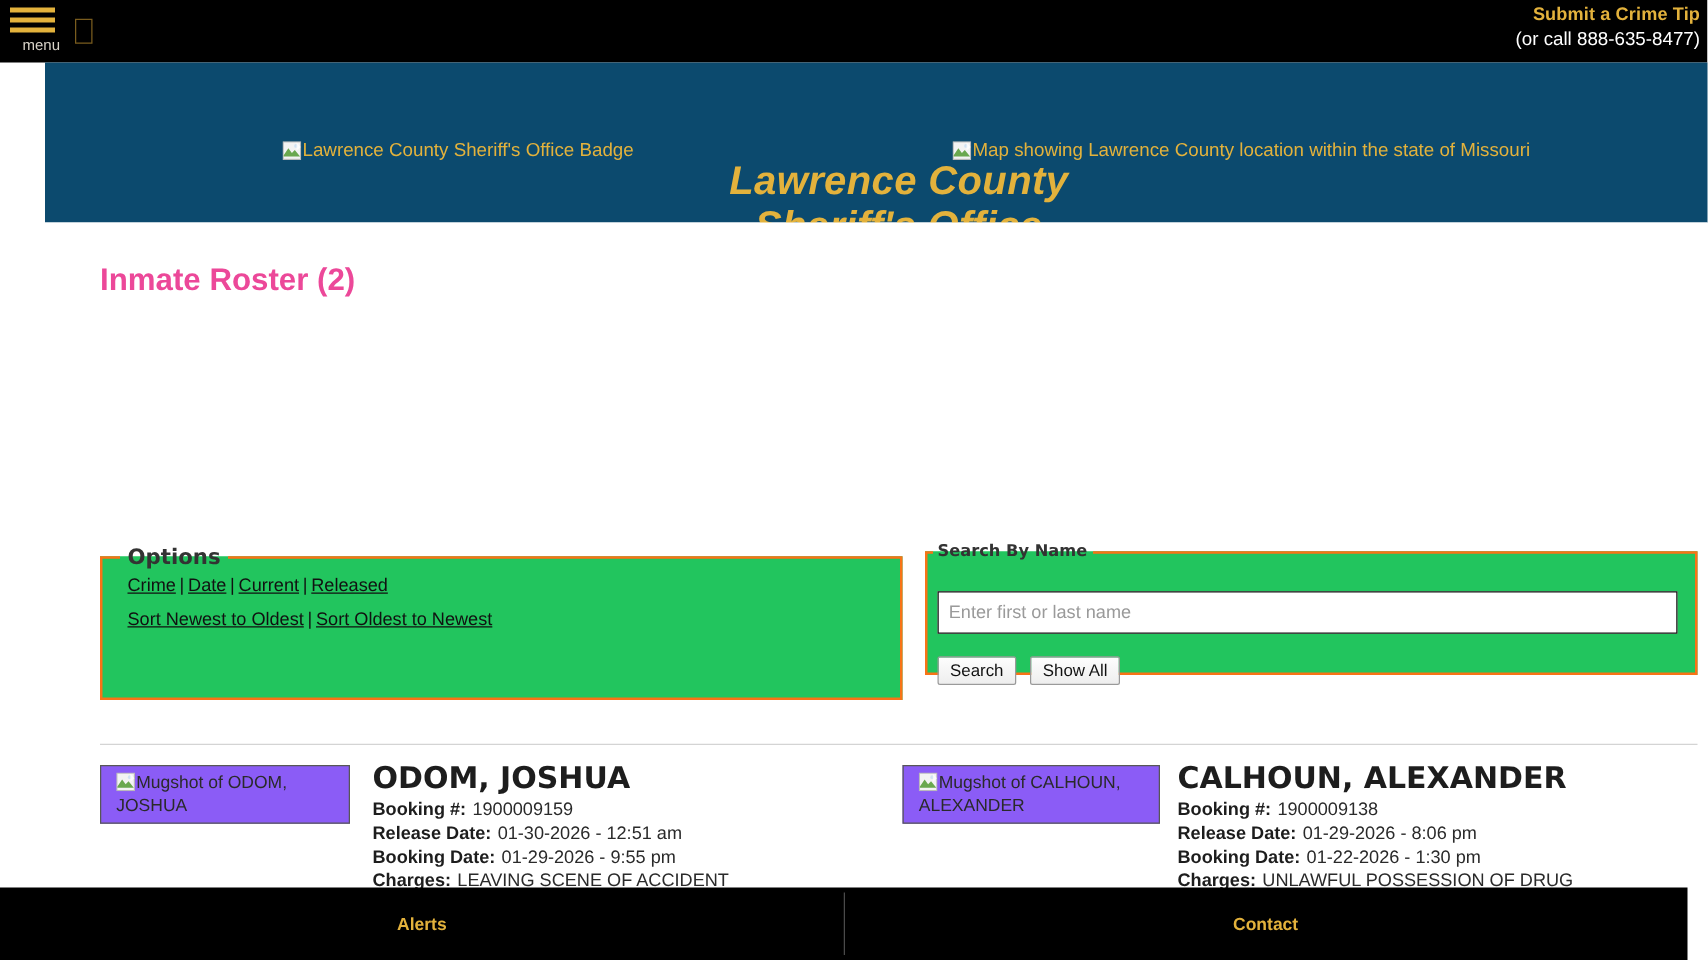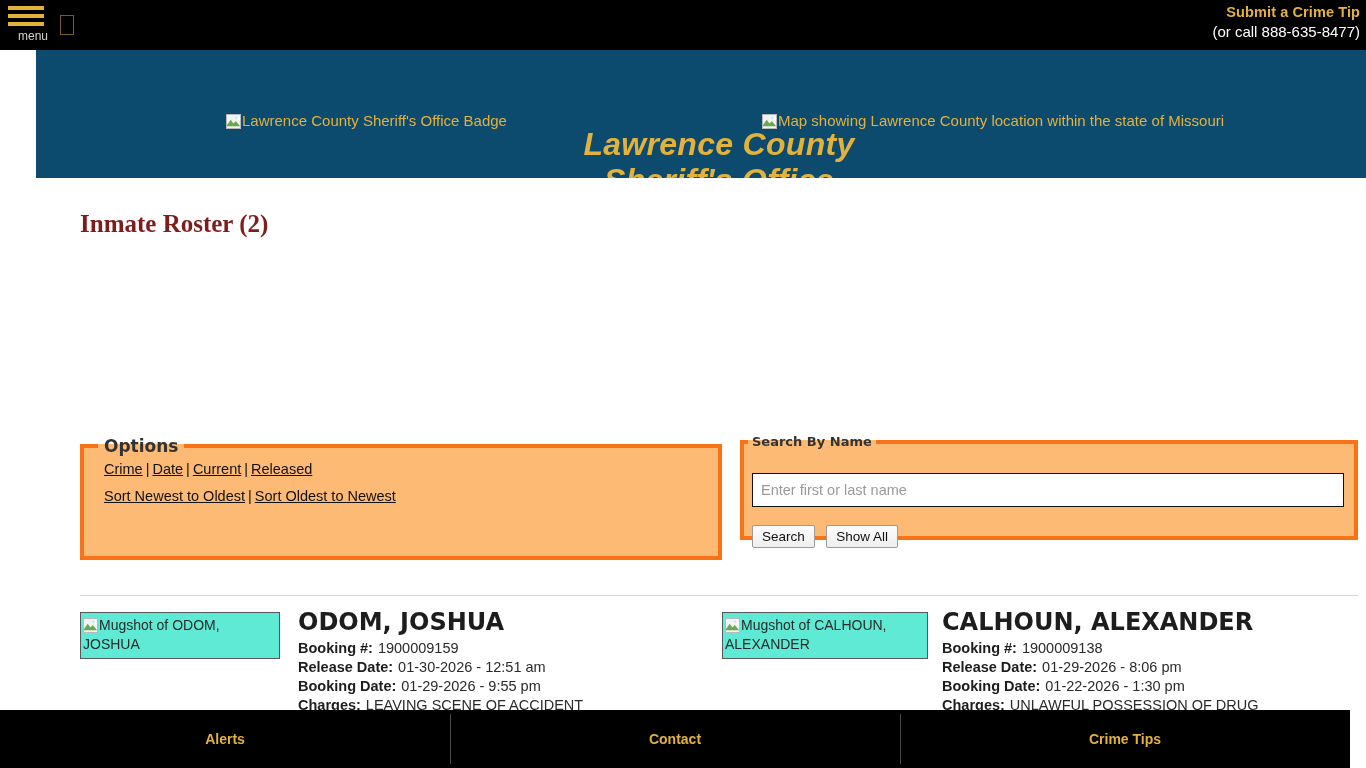--- a/index.html
+++ b/index.html
@@ -123,31 +123,31 @@
     position: relative;
     padding: 0;
     background: #ffffff;
     height: 460px;
   }
   .page-title {
     position: absolute;
     left: 80px; top: 32px;
     font-size: 25px;
     font-weight: bold;
-    color: #7f1d1d;
-    font-family: Liberation Serif, serif;
+    color: #ec4899;
+    font-family: Liberation Sans, sans-serif;
     margin: 0;
   }
 
   fieldset.panel {
     position: absolute;
-    border: 4px solid #f97316;
+    border: 2px solid #f97316;
     margin: 0;
     padding: 0;
-    background: #fdba74;
+    background: #22c55e;
   }
   fieldset.panel > legend {
     font-size: 17px;
     font-weight: bold;
     color: #333;
     padding: 0 6px;
     margin-left: 14px;
     font-family: "DejaVu Sans", sans-serif;
   }
   #options-panel {
@@ -226,25 +226,25 @@
   }
   #card-0 { left: 80px; width: 640px; }
   #card-1 { left: 722px; width: 640px; }
 
   .mug {
     position: absolute;
     left: 0; top: 4px;
     width: 200px;
     min-height: 26px;
     border: 1px solid #575757;
-    background: #5eead4;
+    background: #8b5cf6;
     font-size: 14px;
     color: #2a2a2a;
     line-height: 19px;
-    padding: 3px 2px 4px 2px;
+    padding: 3px 2px 4px 12px;
   }
   #card-1 .mug { width: 206px; }
 
   .card-body { position: absolute; left: 218px; top: 0; width: 420px; }
   #card-1 .card-body { left: 220px; width: 420px; }
 
   .inmate-name {
     font-size: 24px;
     font-weight: bold;
     color: #1d1d1d;
@@ -436,16 +436,13 @@
   </div>
 </div>
 
 <div class="footer">
   <div class="foot-cell">
     <a href="#" class="foot-link">Alerts</a>
   </div>
   <div class="foot-cell">
     <a href="#" class="foot-link">Contact</a>
   </div>
-  <div class="foot-cell">
-    <a href="#" class="foot-link">Crime Tips</a>
-  </div>
 </div>
 
 </body></html>

